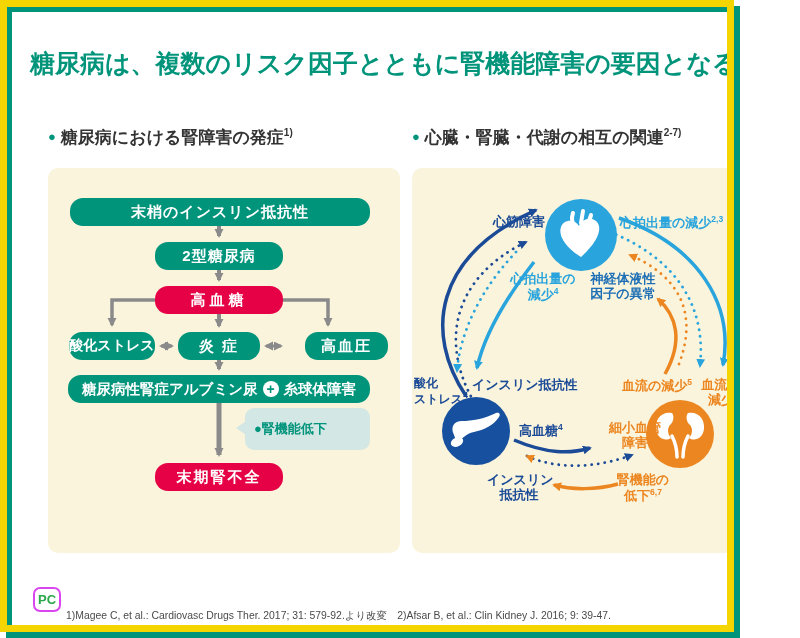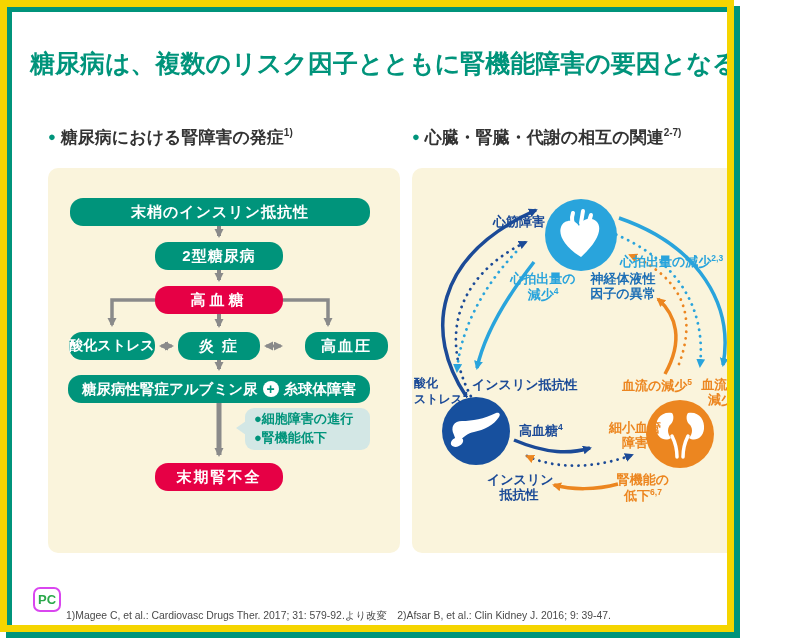--- a/index.html
+++ b/index.html
@@ -101,21 +101,20 @@
     <div class="fbox red" style="left:107px;top:118px;width:128px;height:28px;letter-spacing:4px;">高血糖</div>
     <div class="fbox teal" style="left:21px;top:164px;width:86px;height:28px;font-size:14px;letter-spacing:0;">酸化ストレス</div>
     <div class="fbox teal" style="left:130px;top:164px;width:82px;height:28px;letter-spacing:2px;">炎 症</div>
     <div class="fbox teal" style="left:257px;top:164px;width:83px;height:28px;letter-spacing:2px;">高血圧</div>
     <div class="fbox teal" style="left:20px;top:207px;width:302px;height:28px;font-size:14.5px;letter-spacing:0;">
       <span>糖尿病性腎症アルブミン尿</span>
       <span class="plus-circle">+</span>
       <span>糸球体障害</span>
     </div>
     <div class="callout">
-      <div>●細胞障害の進行</div>
       <div>●腎機能低下</div>
     </div>
     <div class="fbox red" style="left:107px;top:295px;width:128px;height:28px;letter-spacing:2px;">末期腎不全</div>
   </div>
 
   <div class="panel panel-right">
     <svg class="cycle-svg" width="375" height="385">
       <defs>
         <marker id="an" markerUnits="userSpaceOnUse" markerWidth="12" markerHeight="12" refX="7" refY="4.5" orient="auto">
           <path d="M0,0 L9,4.5 L0,9 Z" fill="#1B4A97"></path>
@@ -163,21 +162,21 @@
     <div class="circle c-kidney">
       <svg width="68" height="68" viewBox="0 0 68 68">
         <path d="M26,13 C15,11 9,20 10,29 C11,38 19,42 25,38 C21,34 21,27 25,24 C28,21 28,15 26,13 Z" fill="#fff"></path>
         <path d="M42,13 C53,11 59,20 58,29 C57,38 49,42 43,38 C47,34 47,27 43,24 C40,21 40,15 42,13 Z" fill="#fff"></path>
         <path d="M26,36 C29,42 31,48 31,57" stroke="#fff" stroke-width="3.5" fill="none" stroke-linecap="round"></path>
         <path d="M42,36 C39,42 37,48 37,57" stroke="#fff" stroke-width="3.5" fill="none" stroke-linecap="round"></path>
       </svg>
     </div>
 
     <div class="clabel c-navy" style="left:81px;top:46px;">心筋障害</div>
-    <div class="clabel c-lblue" style="left:208px;top:46px;margin-top:39px;">
+    <div class="clabel c-lblue" style="left:208px;top:46px;">
       <span>心拍出量の減少</span><sup>2,3</sup>
     </div>
     <div class="clabel c-lblue center" style="left:93px;top:103px;width:76px;">
       <div>心拍出量の</div>
       <div><span>減少</span><sup>4</sup></div>
     </div>
     <div class="clabel c-blue center" style="left:173px;top:103px;width:76px;">
       <div>神経体液性</div>
       <div>因子の異常</div>
     </div>

